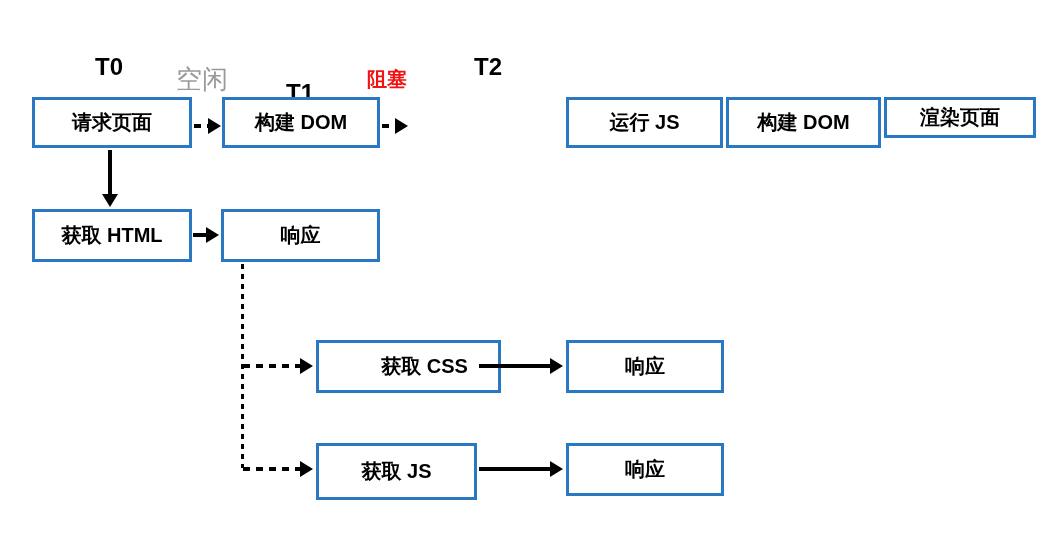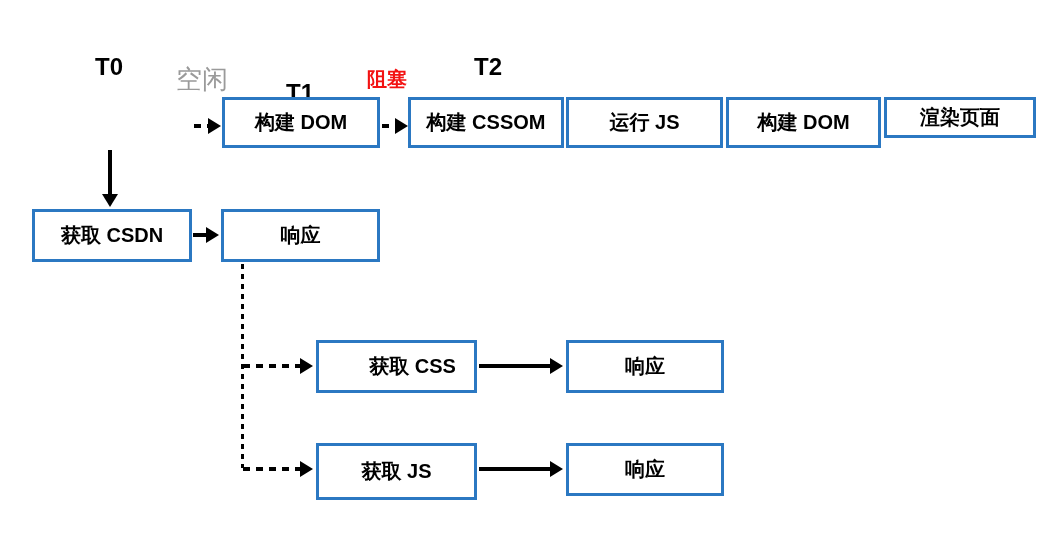--- a/index.html
+++ b/index.html
@@ -51,45 +51,45 @@
 <body>
 
 <div id="canvas">
 
   <span class="tlabel" style="left:95px;top:53px;">T0</span>
   <span class="tlabel idle" style="left:176px;top:62px;">空闲</span>
   <span class="tlabel" style="left:286px;top:53px;margin-top:26px;">T1</span>
   <span class="tlabel blocked" style="left:367px;top:66px;">阻塞</span>
   <span class="tlabel" style="left:474px;top:53px;">T2</span>
 
+  <div class="box" style="left:32px;top:97px;width:160px;height:51px;">请求页面</div>
   <div class="box" style="left:222px;top:97px;width:158px;height:51px;">构建 DOM</div>
-  <div class="box" style="left:408px;top:97px;width:156px;height:51px;">构建 CSSOM</div>
   <div class="box" style="left:566px;top:97px;width:157px;height:51px;">运行 JS</div>
   <div class="box" style="left:726px;top:97px;width:155px;height:51px;">构建 DOM</div>
   <div class="box" style="left:884px;top:97px;width:152px;height:41px;">渲染页面</div>
 
   <div class="hdash" style="left:194px;top:124px;width:15px;"></div>
   <div class="ah-right" style="left:208px;top:118px;"></div>
 
   <div class="hdash" style="left:382px;top:124px;width:14px;"></div>
   <div class="ah-right" style="left:395px;top:118px;"></div>
 
   <div class="vline" style="left:108px;top:150px;height:45px;"></div>
   <div class="ah-down" style="left:102px;top:194px;"></div>
 
-  <div class="box" style="left:32px;top:209px;width:160px;height:53px;">获取 CSDN</div>
+  <div class="box" style="left:32px;top:209px;width:160px;height:53px;">获取 HTML</div>
   <div class="hline" style="left:193px;top:233px;width:14px;"></div>
   <div class="ah-right" style="left:206px;top:227px;"></div>
   <div class="box" style="left:221px;top:209px;width:159px;height:53px;">响应</div>
 
   <div class="vdot" style="left:241px;top:264px;height:204px;"></div>
 
   <div class="hdash" style="left:243px;top:364px;width:58px;"></div>
   <div class="ah-right" style="left:300px;top:358px;"></div>
-  <div class="box" style="left:316px;top:340px;width:161px;height:53px;padding-left:32px;">获取 CSS</div>
+  <div class="box" style="left:316px;top:340px;width:185px;height:53px;padding-left:32px;">获取 CSS</div>
   <div class="hline" style="left:479px;top:364px;width:72px;"></div>
   <div class="ah-right" style="left:550px;top:358px;"></div>
   <div class="box" style="left:566px;top:340px;width:158px;height:53px;">响应</div>
 
   <div class="hdash" style="left:243px;top:467px;width:58px;"></div>
   <div class="ah-right" style="left:300px;top:461px;"></div>
   <div class="box" style="left:316px;top:443px;width:161px;height:57px;">获取 JS</div>
   <div class="hline" style="left:479px;top:467px;width:72px;"></div>
   <div class="ah-right" style="left:550px;top:461px;"></div>
   <div class="box" style="left:566px;top:443px;width:158px;height:53px;">响应</div>

